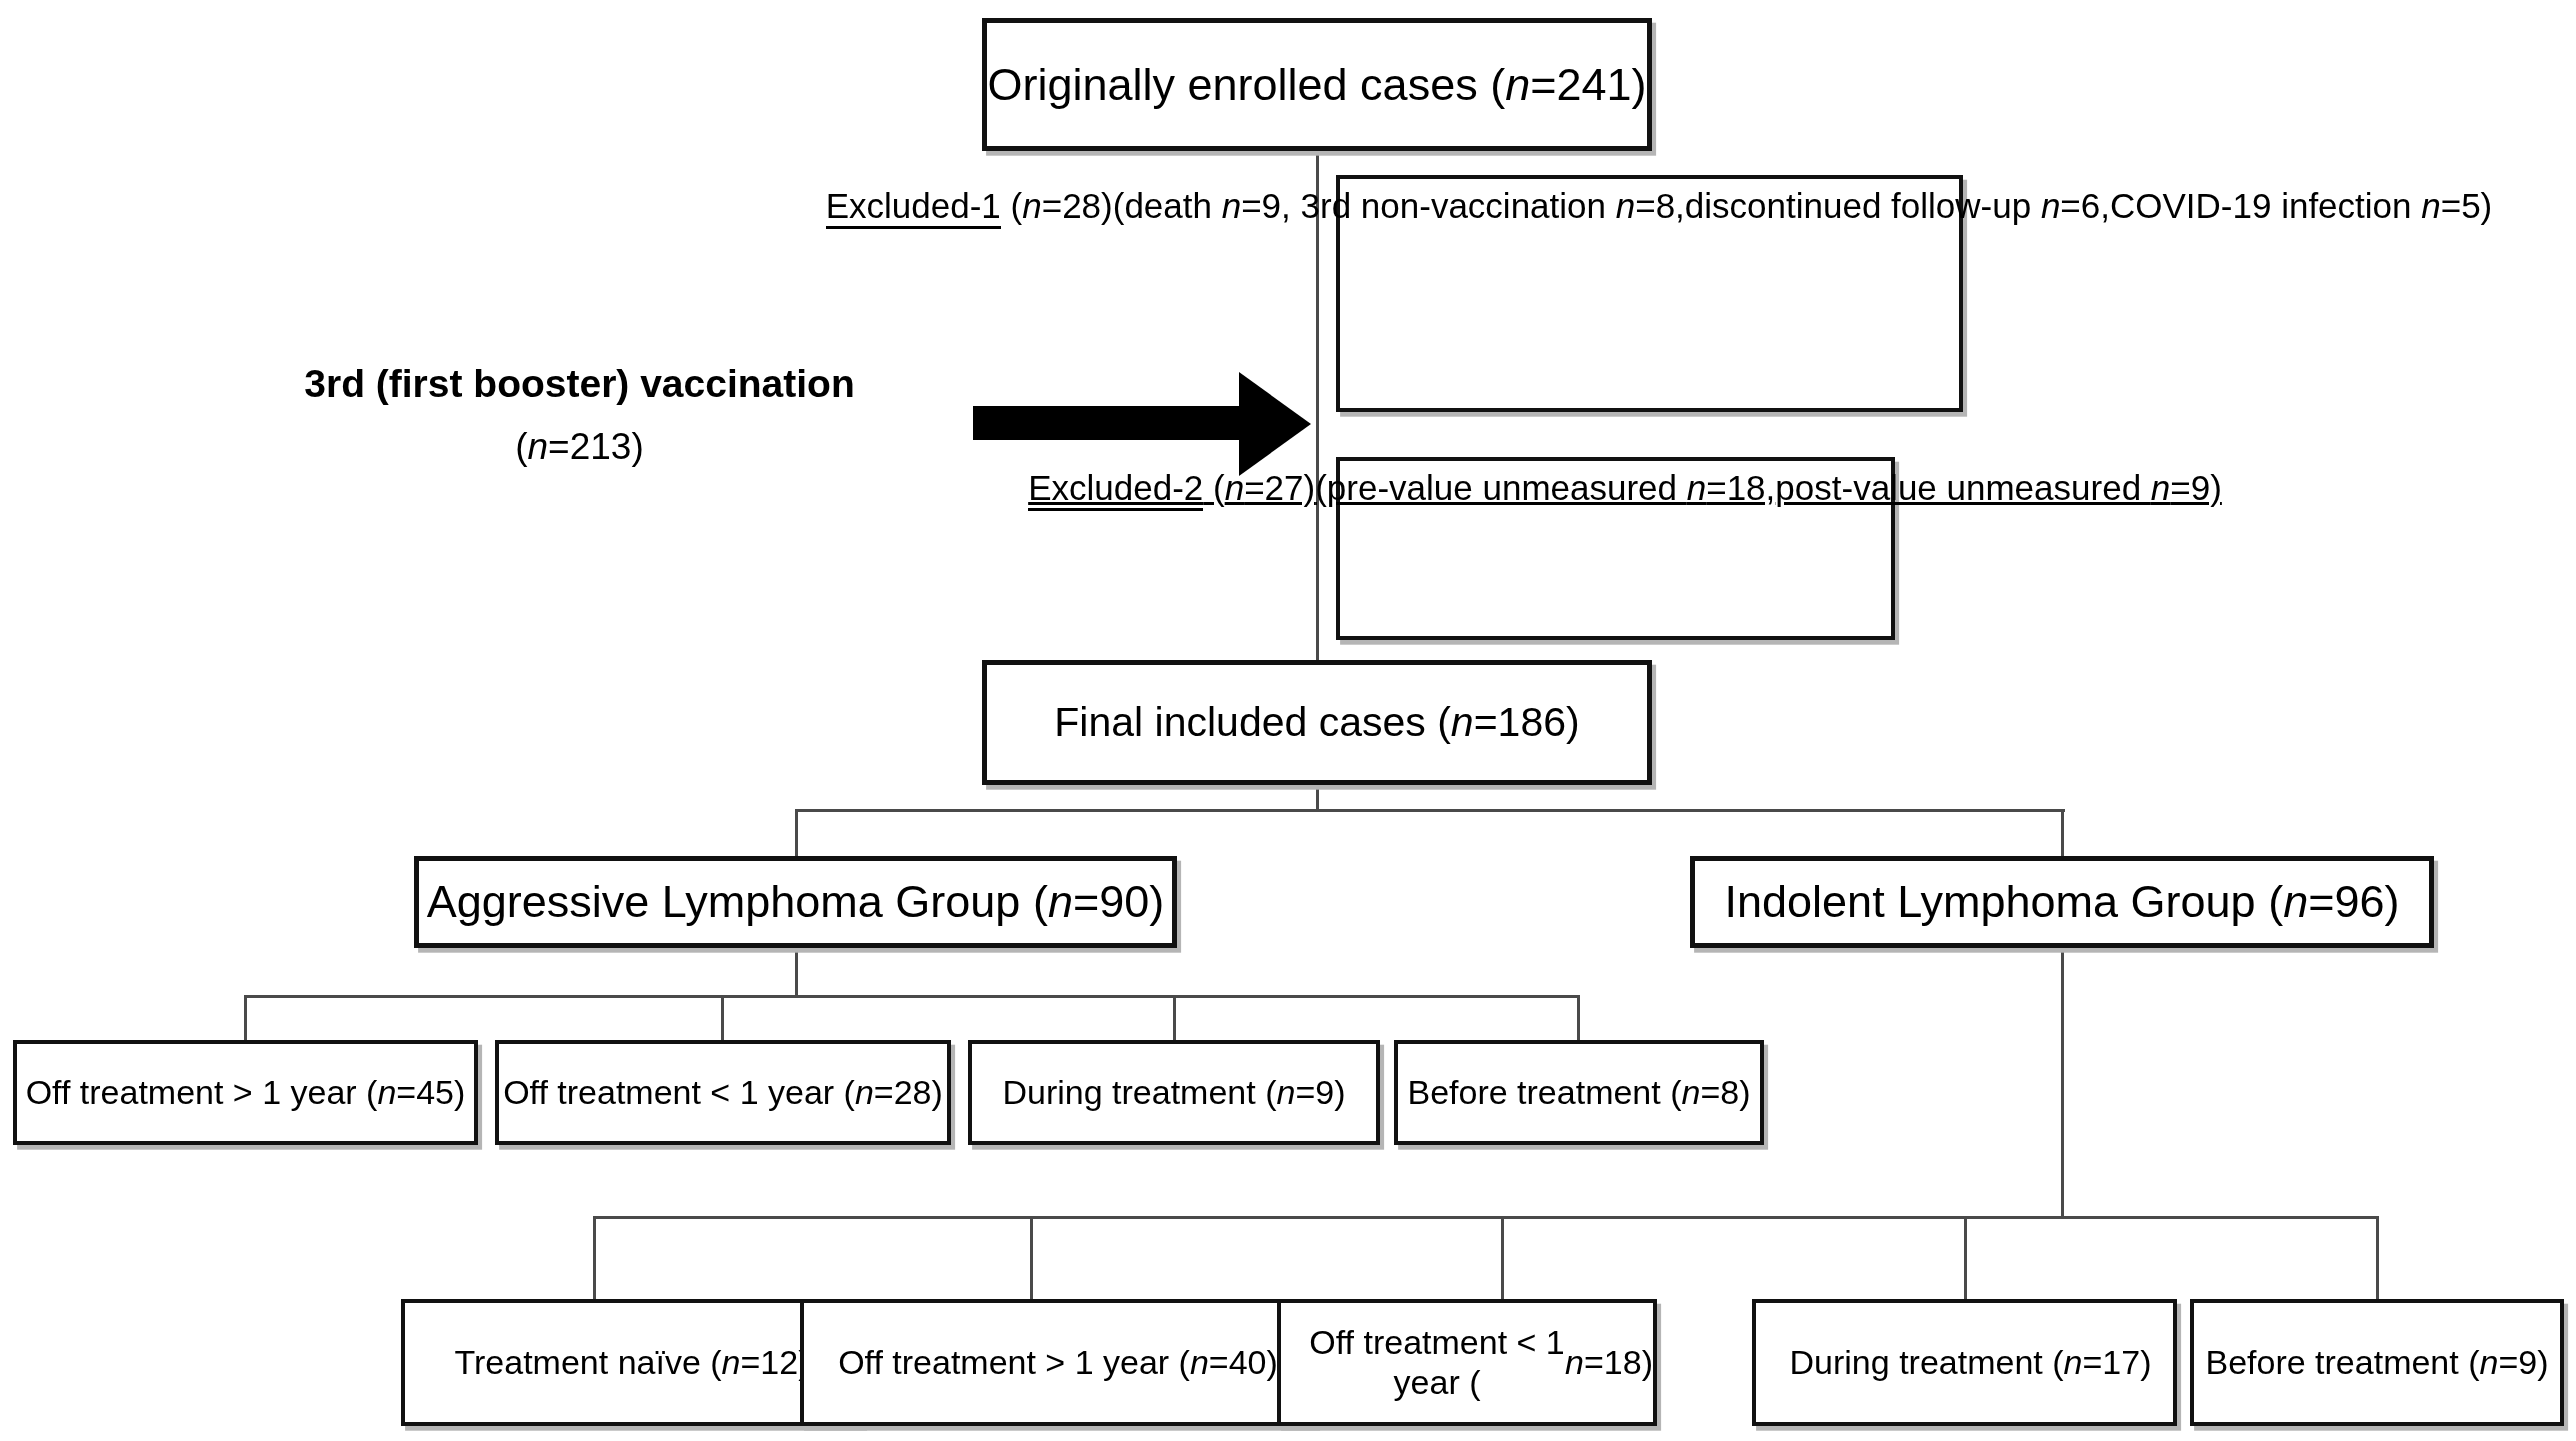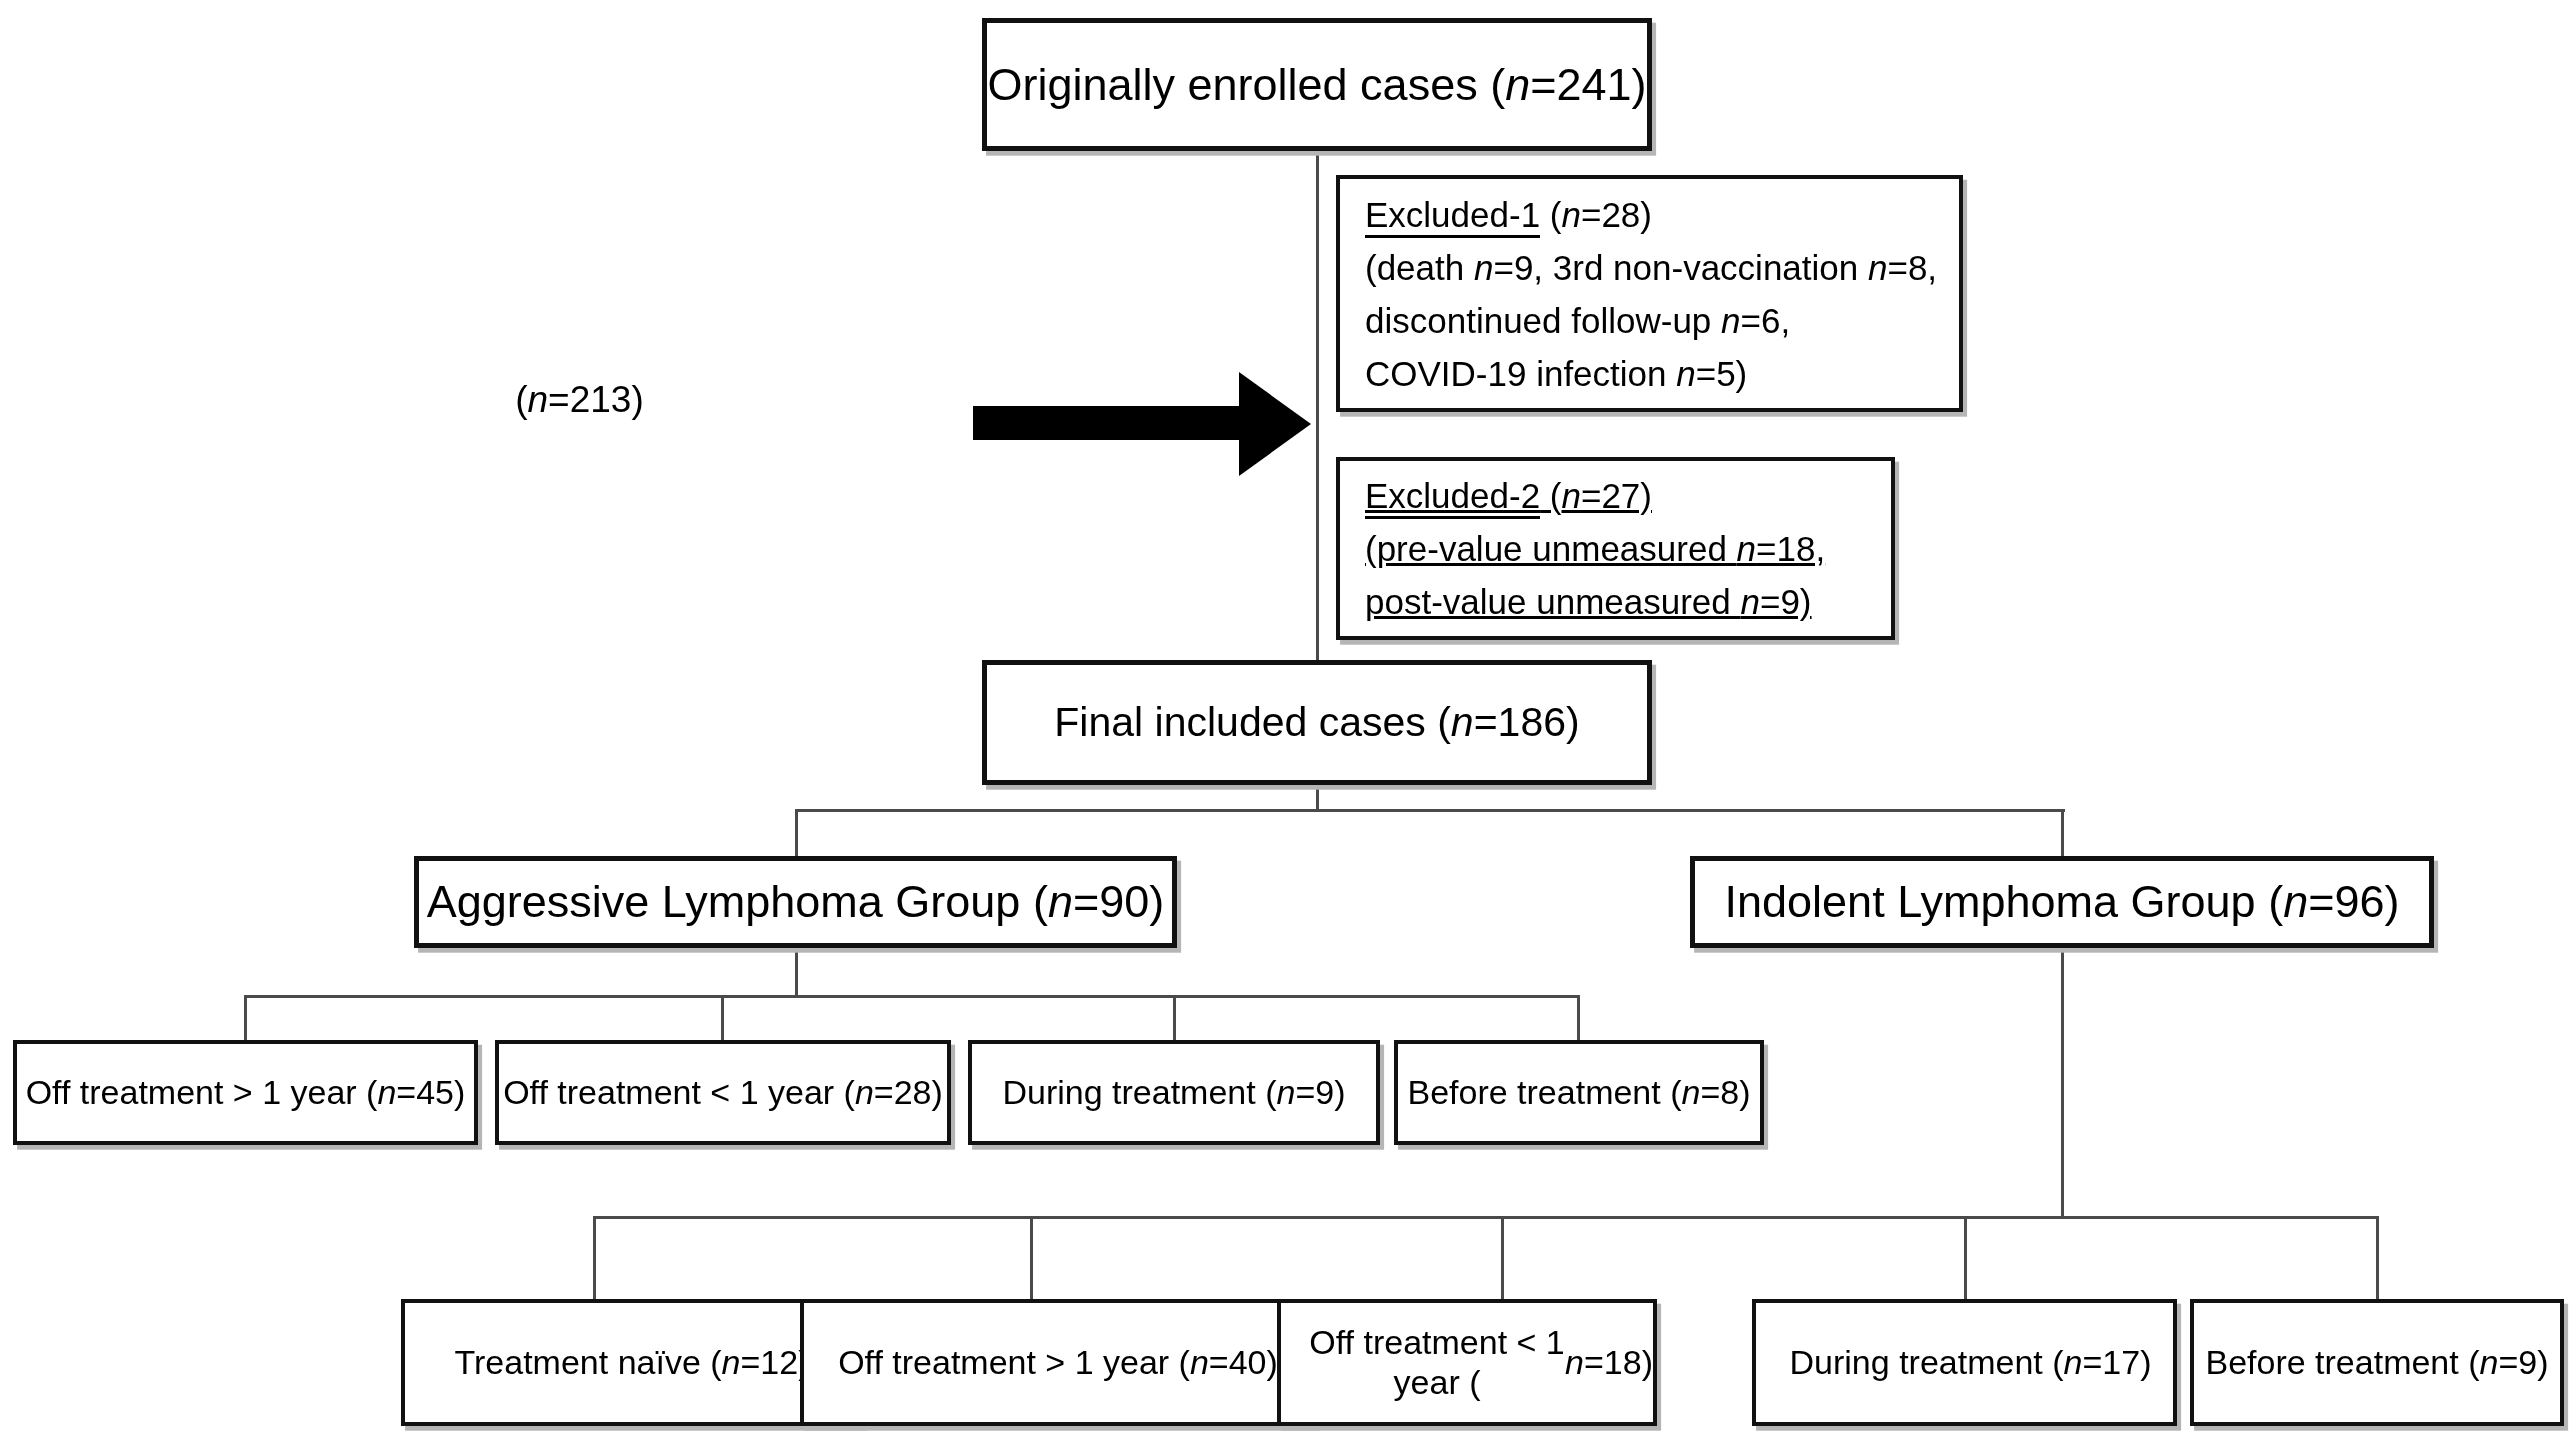--- a/index.html
+++ b/index.html
@@ -19,21 +19,21 @@
     border: 4.1px solid #111111;
     box-shadow: 4.1px 4.7px 0 #b5b5b5;
     display: flex;
     align-items: center;
     justify-content: center;
     text-align: center;
     line-height: 1.15;
   }
   .box.major { border-width: 5.3px; }
   .box.leftalign {
-    flex-direction: column;
+    flex-direction: row;
     align-items: flex-start;
     justify-content: center;
     text-align: left;
     padding-left: 25px;
     padding-right: 6px;
   }
   .exline { display: block; line-height: 53px; white-space: nowrap; }
   .u-head { border-bottom: 3.5px solid #000; padding-bottom: 1.2px; }
   .ln { position: absolute; background: #4a4a4a; }
   .side-label { position: absolute; text-align: center; }
@@ -69,20 +69,21 @@
 
   <div class="ln" style="left:2061px; top:947px; width:3px; height:272px;"></div>
   <div class="ln" style="left:593px; top:1216px; width:1786px; height:3px;"></div>
   <div class="ln" style="left:593px; top:1216px; width:3px; height:83px;"></div>
   <div class="ln" style="left:1030px; top:1216px; width:3px; height:83px;"></div>
   <div class="ln" style="left:1501px; top:1216px; width:3px; height:83px;"></div>
   <div class="ln" style="left:1964px; top:1216px; width:3px; height:83px;"></div>
   <div class="ln" style="left:2376px; top:1216px; width:3px; height:83px;"></div>
 
   <div class="side-label" style="left:248px; top:360px; width:663px;">
+    <div class="side-title sci">3rd (first booster) vaccination</div>
     <div class="side-count sci">(<i>n</i>=213)</div>
   </div>
   <div class="arrow-body" style="left:973px; top:406px; width:267px; height:34px;"></div>
   <div class="arrow-head" style="left:1239px; top:372px;"></div>
 
   <div class="box major sci" style="left:982px; top:18px; width:670px; height:133px; font-size:45px;">Originally enrolled cases (<i>n</i>=241)</div>
 
   <div class="box leftalign" style="left:1336px; top:175px; width:627px; height:237px; font-size:35px;">
     <span class="exline"><span class="u-head sci">Excluded-1</span><span class="sci"> (<i>n</i>=28)</span></span>
     <span class="exline sci">(death <i>n</i>=9, 3rd non-vaccination <i>n</i>=8,</span>

